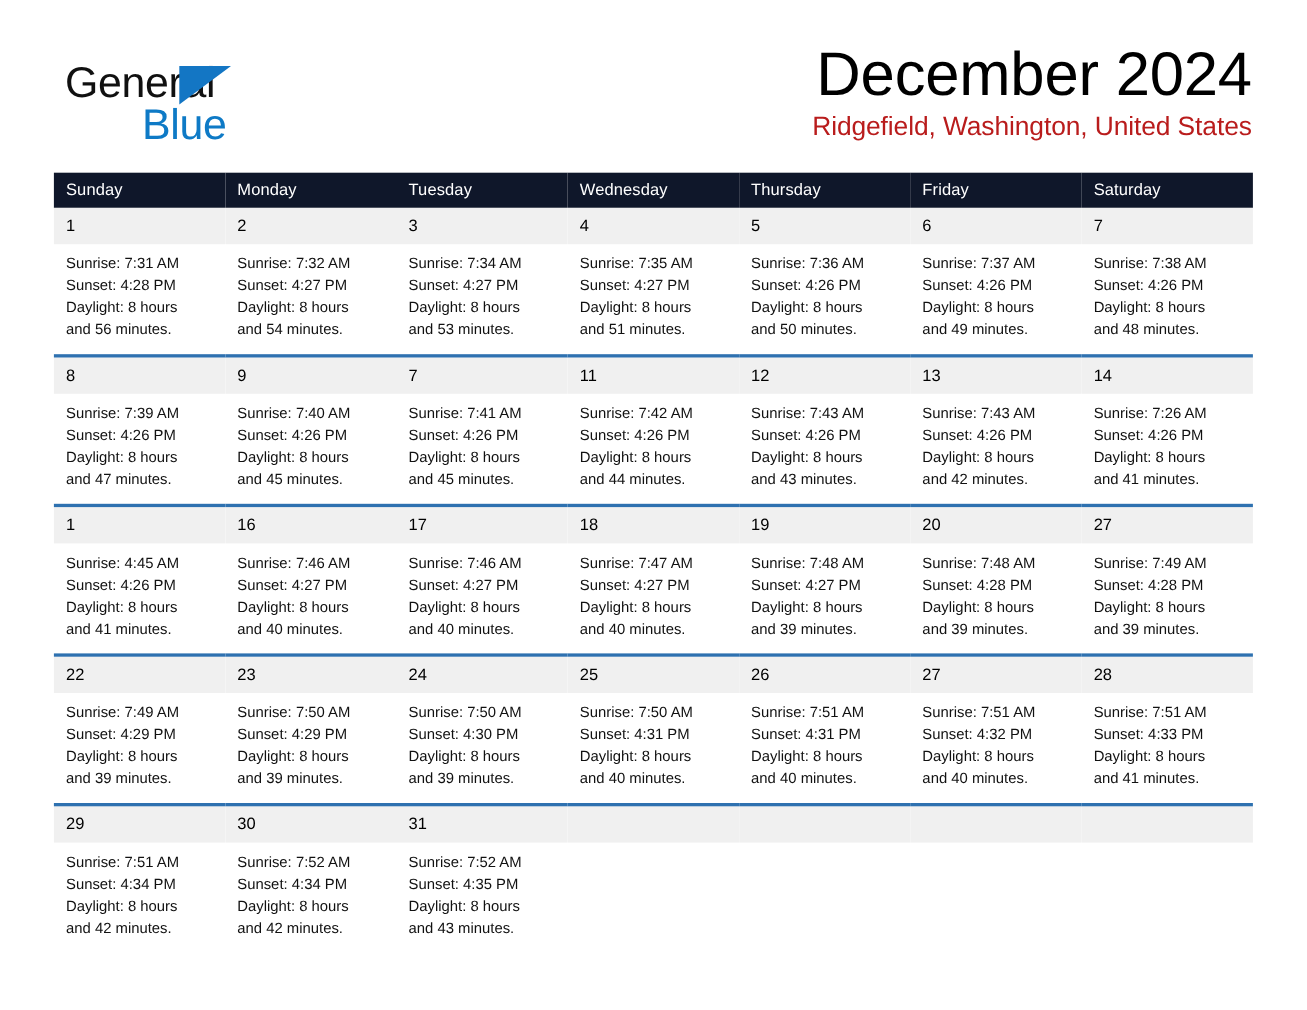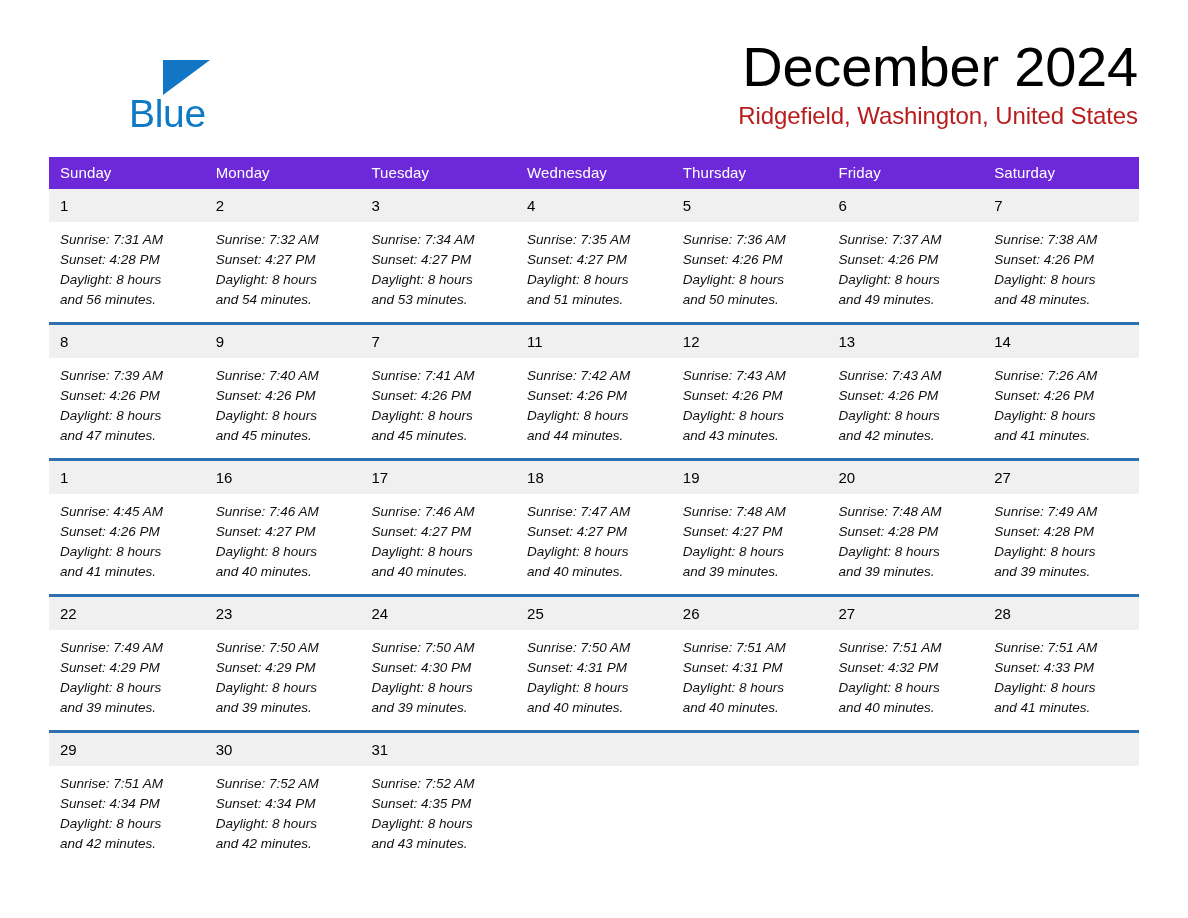--- a/index.html
+++ b/index.html
@@ -94,21 +94,21 @@
     position: absolute;
     left: 49px;
     top: 157px;
     width: 1090px;
     border-collapse: collapse;
     table-layout: fixed;
   }
   .calendar col { width: 155.71px; }
 
   .calendar thead th {
-    background: #6d28d9;
+    background: #0f172a;
     color: #ffffff;
     font-size: 15px;
     font-weight: normal;
     text-align: left;
     padding: 7px 0 8px 11px;
     height: 17px;
     letter-spacing: 0.1px;
   }
 
   .daycell {
@@ -129,34 +129,34 @@
     box-sizing: content-box;
   }
   .daynum.empty { color: transparent; }
   .dayinfo {
     padding: 8px 8px 12px 11px;
     font-size: 13.5px;
     line-height: 20px;
     color: #111111;
     min-height: 86px;
     box-sizing: border-box;
-    font-style: italic;
   }
   .dayinfo div { white-space: nowrap; }
   .blank .daynum { background: #f0f0f0; }
   .blank .dayinfo { min-height: 86px; }
 </style>
 </head>
 <body>
 
 <div class="page">
 
   <div class="header">
 
     <div class="brand">
+      <span class="brand-general">General</span>
       <span class="brand-tri"></span>
       <span class="brand-blue">Blue</span>
     </div>
 
     <div class="title-block">
       <h1 class="cal-title">December 2024</h1>
       <h2 class="cal-subtitle">Ridgefield, Washington, United States</h2>
     </div>
 
   </div>

